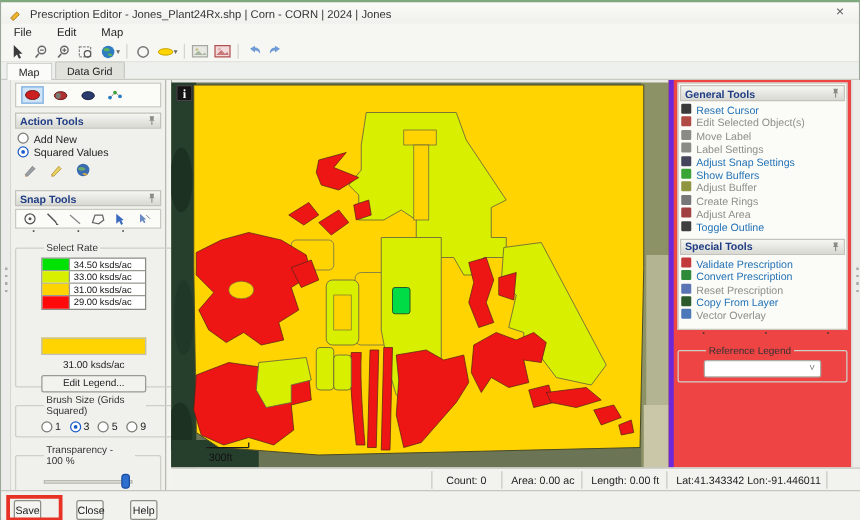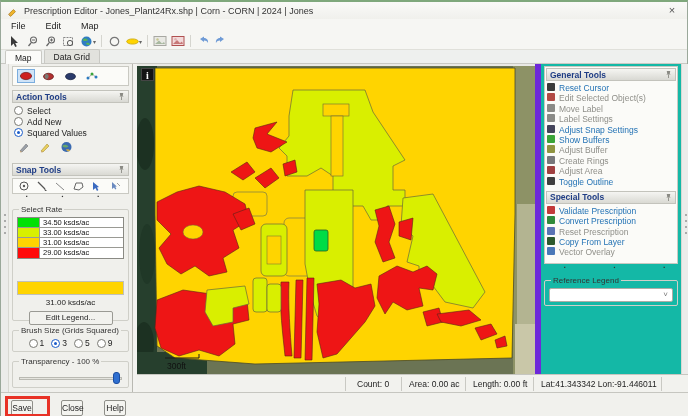--- a/index.html
+++ b/index.html
@@ -26,21 +26,21 @@
   .tabs { position:absolute; left:0; top:48px; width:100%; height:14px; background:#eef0ee; border-bottom:1px solid #c9c9c4; display:flex; align-items:flex-end; padding-left:4px; }
   .tab { font-size:8.5px; color:#222; padding:2px 9px 1px; border:1px solid #c9c9c4; border-bottom:none; background:#e2e2dd; margin-right:2px; border-radius:2px 2px 0 0; }
   .tab.active { background:#fbfbf9; position:relative; top:1px; }
 
   
   .edge-strip { position:absolute; width:8px; background:#ececе8; background:#ececea; border-right:1px solid #d8d8d2; }
   .edge-strip.right { border-left:1px solid #d8d8d2; border-right:none; }
   .dots { position:absolute; left:3px; top:150px; width:2px; height:22px; background:repeating-linear-gradient(#aaa 0 2px, transparent 2px 6px); }
 
   .left-panel { position:absolute; left:8px; top:62px; width:124px; height:328px; background:#f0f0ec; border-right:1px solid #b9b9b2; padding:2px 3px; }
-  .right-panel { position:absolute; left:534px; top:62px; width:146px; height:310px; background:#14b8a6; border-left:6px solid #6d28d9; padding:2px 3px; }
+  .right-panel { position:absolute; left:534px; top:62px; width:146px; height:310px; background:#ef4444; border-left:4px solid #6d28d9; padding:2px 3px; }
 
   .p-header { height:13px; background:linear-gradient(#f5f5f2,#d9d9d3); border:1px solid #c3c3bc; display:flex; align-items:center; justify-content:space-between; padding:0 3px; margin-bottom:2px; }
   .p-header .ph-label { font-size:8.5px; font-weight:bold; color:#1f3d85; }
   .pin { width:7px; height:9px; }
 
   .white-box { background:#fbfbf8; border:1px solid #c9c9c2; }
 
   
   .stypes { height:20px; display:flex; align-items:center; gap:4px; padding:0 4px; margin-bottom:4px; }
   .stype { width:18px; height:14px; display:flex; align-items:center; justify-content:center; border:1px solid transparent; }
@@ -52,21 +52,21 @@
   .radio.checked { border-color:#1b5cc8; }
   .radio.checked::after { content:""; position:absolute; left:2px; top:2px; width:3px; height:3px; border-radius:50%; background:#1b5cc8; }
   .radio-label { font-size:8.5px; color:#222; }
 
   .atools-icons { height:18px; display:flex; align-items:center; gap:8px; padding:2px 6px; }
 
   .snap-row { height:16px; display:flex; align-items:center; gap:6px; padding:0 5px; }
   .snap-arrows { height:6px; display:flex; gap:34px; padding-left:14px; }
   .snap-arrows span { font-size:5px; color:#333; line-height:5px; }
 
-  fieldset { border:1px solid #cfcfc8; border-radius:2px; margin-top:5px; padding:3px 4px; }
+  fieldset { border:1px solid #cfcfc8; border-radius:2px; margin-top:5px; padding:3px 20px; }
   fieldset legend { font-size:8px; color:#333; padding:0 2px; margin-left:2px; }
 
   .legend-table { border:1px solid #8a8a84; background:#fff; }
   .legend-row { display:flex; height:10px; border-bottom:1px solid #9a9a94; }
   .legend-row:last-child { border-bottom:none; }
   .legend-swatch { width:22px; border-right:1px solid #9a9a94; }
   .legend-label { font-size:7.5px; color:#111; padding:0 3px; line-height:10px; white-space:nowrap; }
 
   .sel-swatch { height:14px; margin-top:22px; border:1px solid #c0c0ba; }
   .sel-value { text-align:center; font-size:8px; color:#222; margin-top:3px; }
@@ -244,24 +244,20 @@
     <div class="p-header">
       <span class="ph-label">Action Tools</span>
       <svg class="pin" viewBox="0 0 8 10">
           <path d="M2,1 L6,1 L5.4,4 L6.6,5 L1.4,5 L2.6,4 Z" fill="#8a8a84"></path>
           <line x1="4" y1="5" x2="4" y2="9" stroke="#8a8a84"></line>
         </svg>
     </div>
     <div id="action-radios">
         <div class="radio-row">
           <span class="radio"></span>
-          <span class="radio-label">Select</span>
-        </div>
-        <div class="radio-row">
-          <span class="radio"></span>
           <span class="radio-label">Add New</span>
         </div>
         <div class="radio-row">
           <span class="radio checked"></span>
           <span class="radio-label">Squared Values</span>
         </div>
       </div>
     <div class="atools-icons">
       <svg width="13" height="12">
           <path d="M2,10 L8,3 L10,5 L4,11 Z" fill="#9aa0a8" stroke="#666" stroke-width="0.5"></path>

